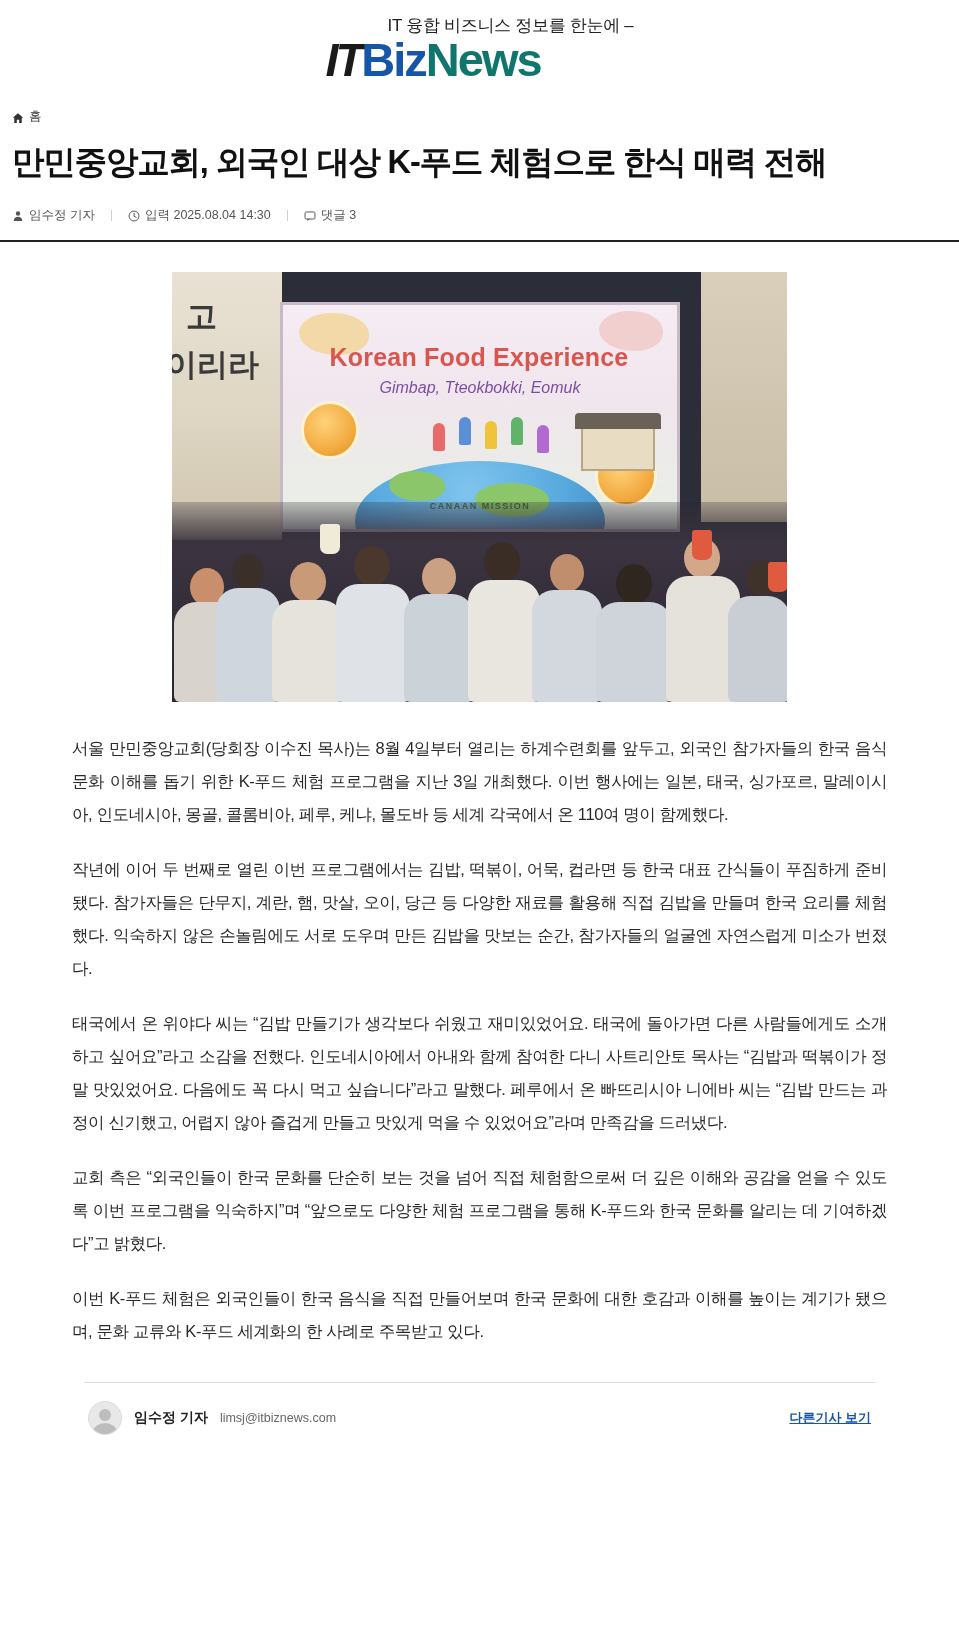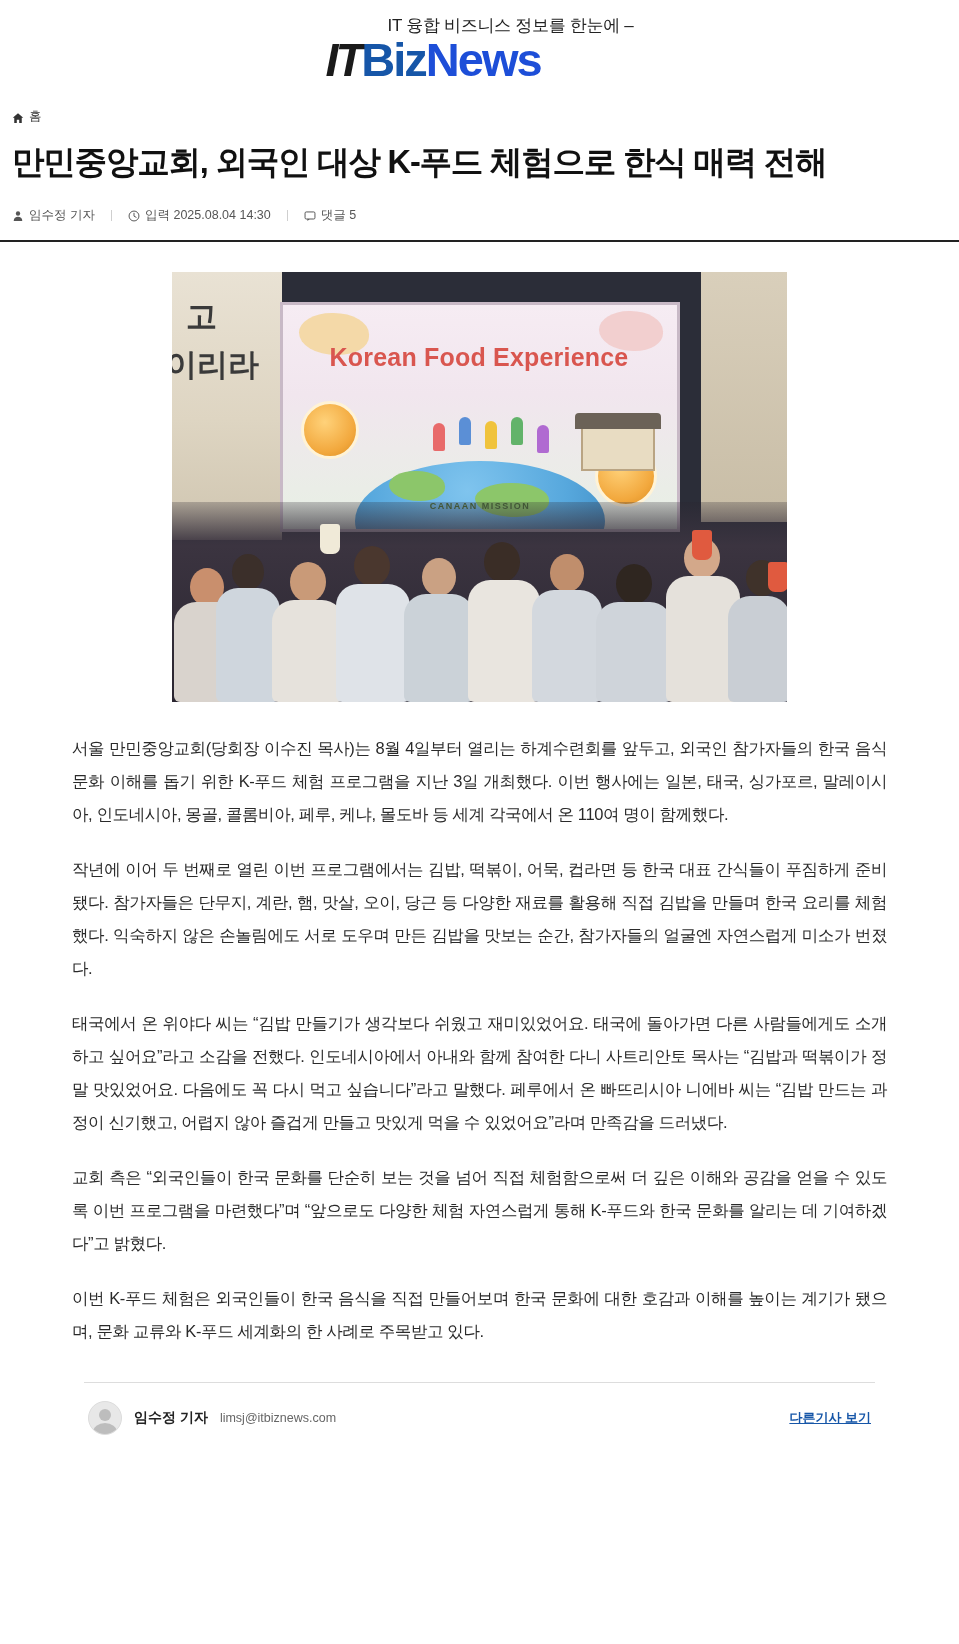--- a/index.html
+++ b/index.html
@@ -41,21 +41,21 @@
   .logo-main {
     font-family: "Liberation Sans", sans-serif;
     font-weight: bold;
     font-size: 47px;
     letter-spacing: -2px;
     line-height: 1.05;
     white-space: nowrap;
   }
   .logo-it { color: #1a1a1a; font-style: italic; letter-spacing: -3px; text-align: center; }
   .logo-biz { color: #1656a8; }
-  .logo-news { color: #1d4ed8; }
+  .logo-news { color: #0f766e; }
 
   
   .breadcrumb {
     padding: 14px 12px 10px 12px;
     font-size: 12.5px;
     color: #333;
     display: flex;
     align-items: center;
     gap: 5px;
   }
@@ -278,39 +278,40 @@
       <span>입력 2025.08.04 14:30</span>
     </span>
     <span class="byline-sep"></span>
     <span class="byline-item">
       <span class="mini-icon">
         <svg viewBox="0 0 16 16" width="12" height="12" aria-hidden="true">
           <rect x="1.4" y="2.6" width="13.2" height="9.4" rx="1.6" fill="none" stroke="#555" stroke-width="1.3"></rect>
           <path d="M4.6 12 L4.6 14.6 L7.6 12 Z" fill="#555"></path>
         </svg>
       </span>
-      <span>댓글 5</span>
+      <span>댓글 3</span>
     </span>
   </div>
 
   <div class="article">
 
     <div class="figure">
       <div class="photo">
 
         <div class="ph-wall-left">
           <span class="kr" style="left:14px; top:24px;">고</span>
           <span class="kr" style="left:-6px; top:72px;">이리라</span>
         </div>
         <div class="ph-wall-right"></div>
 
         <div class="ph-screen">
           <div class="ph-blob" style="left:16px; top:8px; width:70px; height:42px; background:#f4d9a8;"></div>
           <div class="ph-blob" style="right:14px; top:6px; width:64px; height:40px; background:#f2cfcf;"></div>
           <div class="s-title">Korean Food Experience</div>
+          <div class="s-sub">Gimbap, Tteokbokki, Eomuk</div>
 
           <div class="ph-bowl" style="left:18px; top:96px; width:58px; height:58px;"></div>
           <div class="ph-bowl" style="right:20px; top:140px; width:62px; height:62px;"></div>
           <div class="ph-house"></div>
 
           <div class="ph-globe">
             <div class="ph-blob" style="left:34px; top:10px; width:56px; height:30px;"></div>
             <div class="ph-blob" style="left:120px; top:22px; width:74px; height:34px;"></div>
           </div>
 
@@ -358,21 +359,21 @@
           <div class="ph-cup" style="left:520px; top:28px; background:#e05a3f;"></div>
           <div class="ph-cup" style="left:596px; top:60px; background:#e05a3f;"></div>
         </div>
 
       </div>
     </div>
 
     <p class="para">서울 만민중앙교회(당회장 이수진 목사)는 8월 4일부터 열리는 하계수련회를 앞두고, 외국인 참가자들의 한국 음식문화 이해를 돕기 위한 K-푸드 체험 프로그램을 지난 3일 개최했다. 이번 행사에는 일본, 태국, 싱가포르, 말레이시아, 인도네시아, 몽골, 콜롬비아, 페루, 케냐, 몰도바 등 세계 각국에서 온 110여 명이 함께했다.</p>
     <p class="para">작년에 이어 두 번째로 열린 이번 프로그램에서는 김밥, 떡볶이, 어묵, 컵라면 등 한국 대표 간식들이 푸짐하게 준비됐다. 참가자들은 단무지, 계란, 햄, 맛살, 오이, 당근 등 다양한 재료를 활용해 직접 김밥을 만들며 한국 요리를 체험했다. 익숙하지 않은 손놀림에도 서로 도우며 만든 김밥을 맛보는 순간, 참가자들의 얼굴엔 자연스럽게 미소가 번졌다.</p>
     <p class="para">태국에서 온 위야다 씨는 “김밥 만들기가 생각보다 쉬웠고 재미있었어요. 태국에 돌아가면 다른 사람들에게도 소개하고 싶어요”라고 소감을 전했다. 인도네시아에서 아내와 함께 참여한 다니 사트리안토 목사는 “김밥과 떡볶이가 정말 맛있었어요. 다음에도 꼭 다시 먹고 싶습니다”라고 말했다. 페루에서 온 빠뜨리시아 니에바 씨는 “김밥 만드는 과정이 신기했고, 어렵지 않아 즐겁게 만들고 맛있게 먹을 수 있었어요”라며 만족감을 드러냈다.</p>
-    <p class="para">교회 측은 “외국인들이 한국 문화를 단순히 보는 것을 넘어 직접 체험함으로써 더 깊은 이해와 공감을 얻을 수 있도록 이번 프로그램을 마련했다”며 “앞으로도 다양한 체험 자연스럽게 통해 K-푸드와 한국 문화를 알리는 데 기여하겠다”고 밝혔다.</p>
+    <p class="para">교회 측은 “외국인들이 한국 문화를 단순히 보는 것을 넘어 직접 체험함으로써 더 깊은 이해와 공감을 얻을 수 있도록 이번 프로그램을 익숙하지”며 “앞으로도 다양한 체험 프로그램을 통해 K-푸드와 한국 문화를 알리는 데 기여하겠다”고 밝혔다.</p>
     <p class="para">이번 K-푸드 체험은 외국인들이 한국 음식을 직접 만들어보며 한국 문화에 대한 호감과 이해를 높이는 계기가 됐으며, 문화 교류와 K-푸드 세계화의 한 사례로 주목받고 있다.</p>
 
     <div class="reporter-bar">
       <div class="avatar"></div>
       <div class="reporter-name">임수정 기자</div>
       <div class="reporter-mail">limsj@itbiznews.com</div>
       <div class="other-articles">다른기사 보기</div>
     </div>
 
   </div>

